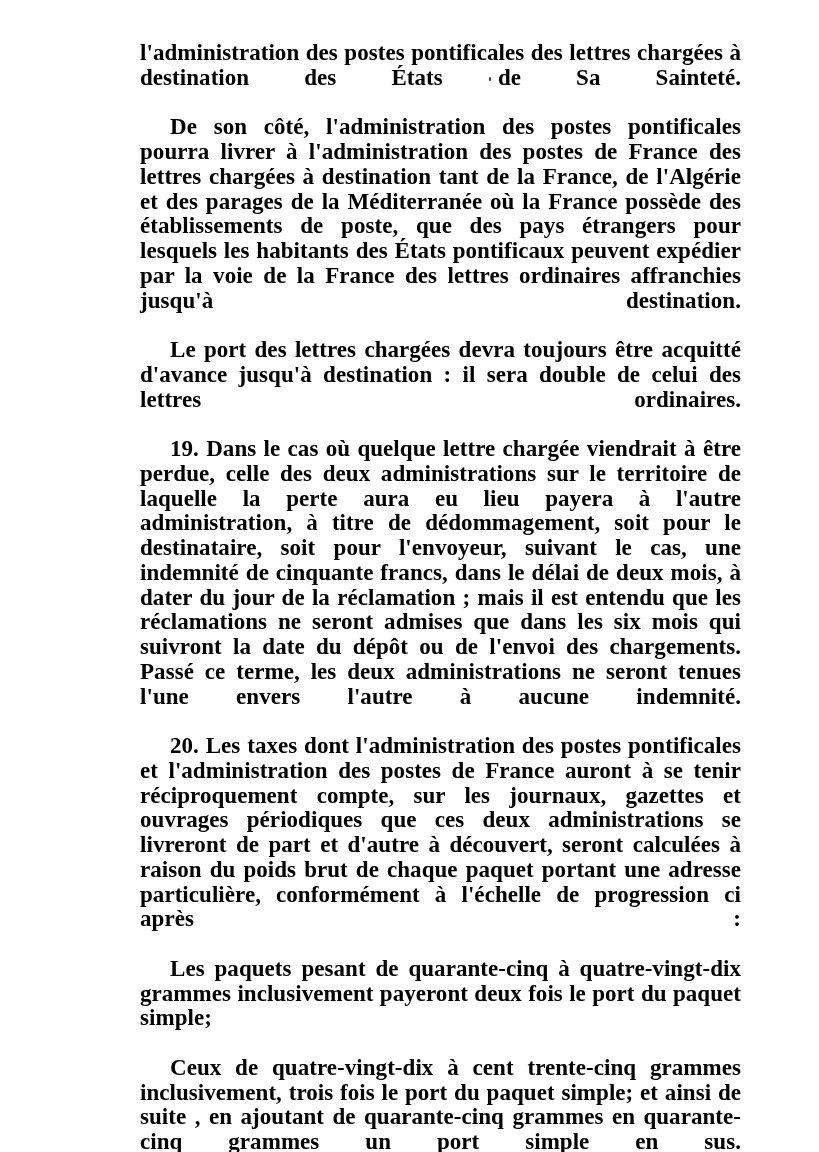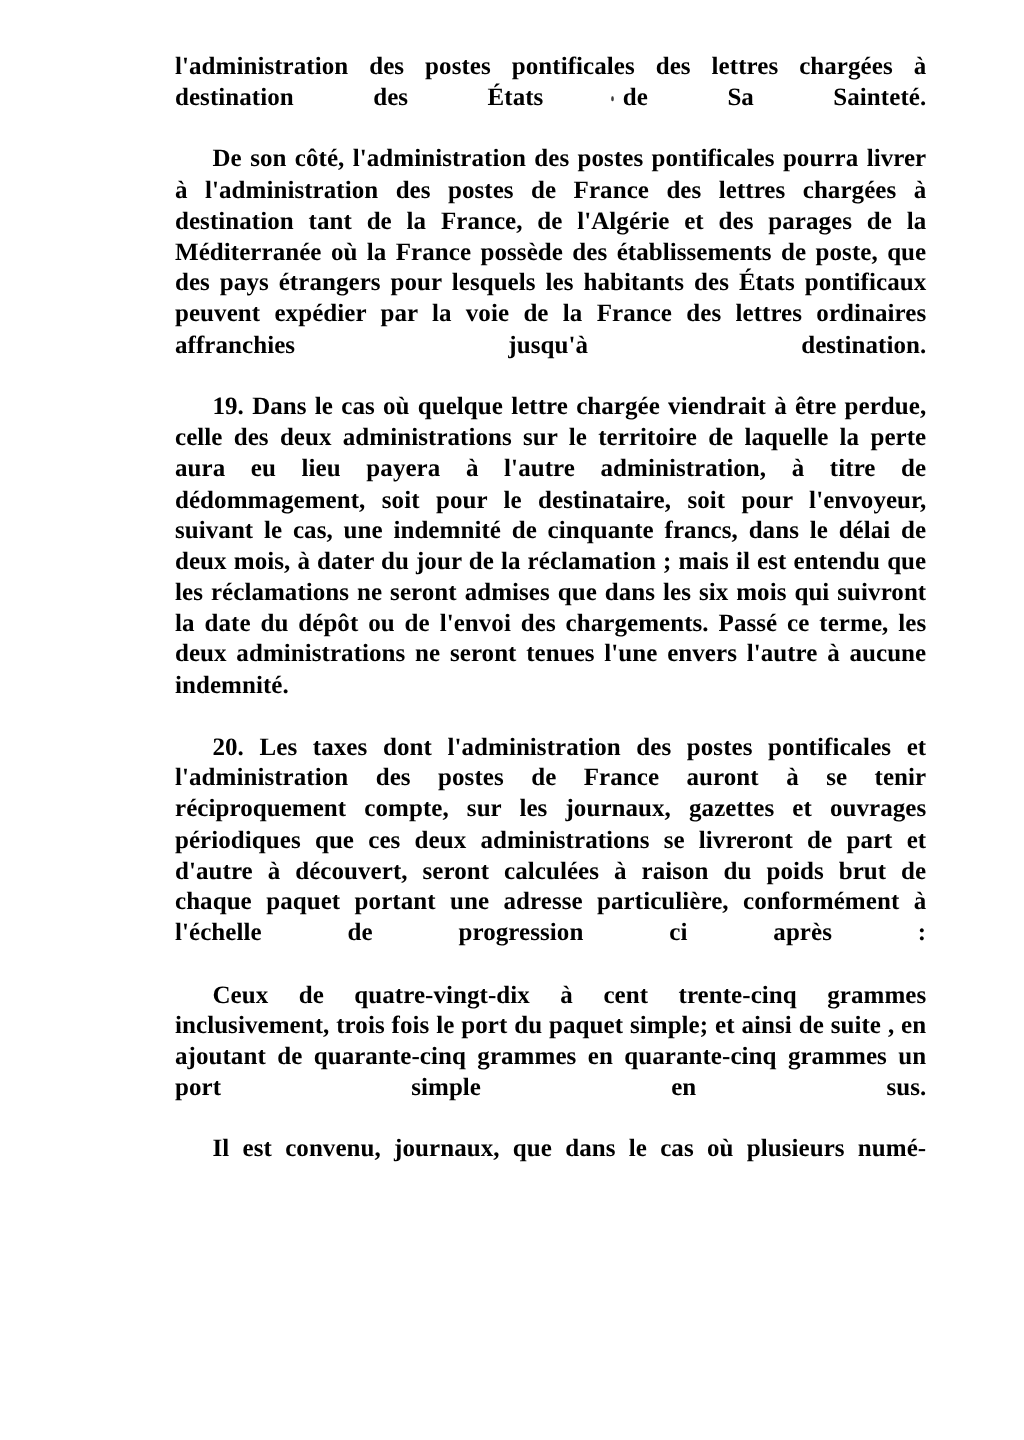--- a/index.html
+++ b/index.html
@@ -27,21 +27,21 @@
 
   .text-column {
     position: absolute;
     left: 140px;
     top: 41px;
     width: 601px;
   }
 
   .para {
     margin: 0;
-    font-size: 20px;
+    font-size: 23px;
     line-height: 24.75px;
     text-align: justify;
     text-justify: inter-word;
     font-weight: 600;
     letter-spacing: 0.05px;
     word-spacing: 0.3px;
     -webkit-font-smoothing: none;
   }
 
   
@@ -84,26 +84,28 @@
 <body>
 
 <div id="page">
 
   <div class="text-column">
 
     <p class="para cont">l'administration des postes pontificales des lettres chargées à destination des États de Sa Sainteté.</p>
 
     <p class="para indent">De son côté, l'administration des postes pontificales pourra livrer à l'administration des postes de France des lettres chargées à destination tant de la France, de l'Algérie et des parages de la Méditerranée où la France possède des établissements de poste, que des pays étrangers pour lesquels les habitants des États pontificaux peuvent expédier par la voie de la France des lettres ordinaires affranchies jusqu'à destination.</p>
 
+    <p class="para indent">Le port des lettres chargées devra toujours être acquitté d'avance jusqu'à destination : il sera double de celui des lettres ordinaires.</p>
 
     <p class="para indent">19. Dans le cas où quelque lettre chargée viendrait à être perdue, celle des deux administrations sur le territoire de laquelle la perte aura eu lieu payera à l'autre administration, à titre de dédommagement, soit pour le destinataire, soit pour l'envoyeur, suivant le cas, une indemnité de cinquante francs, dans le délai de deux mois, à dater du jour de la réclamation ; mais il est entendu que les réclamations ne seront admises que dans les six mois qui suivront la date du dépôt ou de l'envoi des chargements. Passé ce terme, les deux administrations ne seront tenues l'une envers l'autre à aucune indemnité.</p>
 
     <p class="para indent">20. Les taxes dont l'administration des postes pontificales et l'administration des postes de France auront à se tenir réciproquement compte, sur les journaux, gazettes et ouvrages périodiques que ces deux administrations se livreront de part et d'autre à découvert, seront calculées à raison du poids brut de chaque paquet portant une adresse particulière, conformément à l'échelle de progression ci après :</p>
 
 
+    <p class="para indent">Les paquets pesant de quarante-cinq à quatre-vingt-dix grammes inclusivement payeront deux fois le port du paquet simple;</p>
 
     <p class="para indent">Ceux de quatre-vingt-dix à cent trente-cinq grammes inclusivement, trois fois le port du paquet simple; et ainsi de suite , en ajoutant de quarante-cinq grammes en quarante-cinq grammes un port simple en sus.</p>
 
     <p class="para indent">Il est convenu, journaux, que dans le cas où plusieurs numé-</p>
 
   </div>
 
   <span class="speck"></span>
 
 </div>

